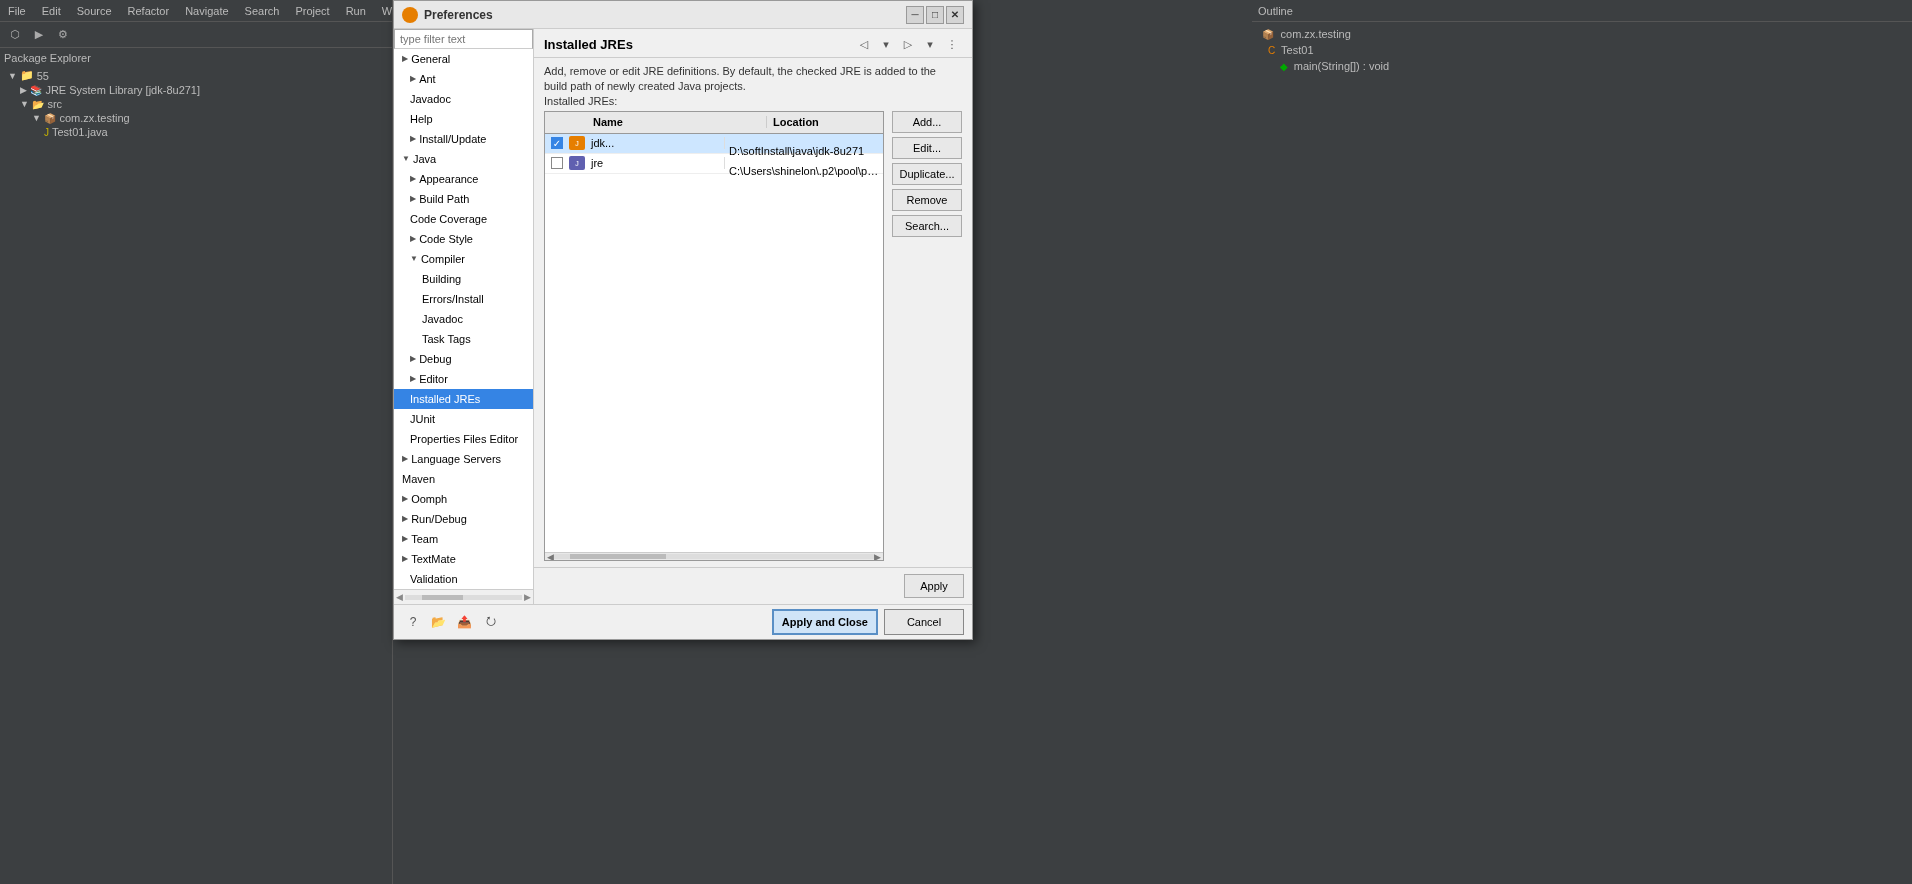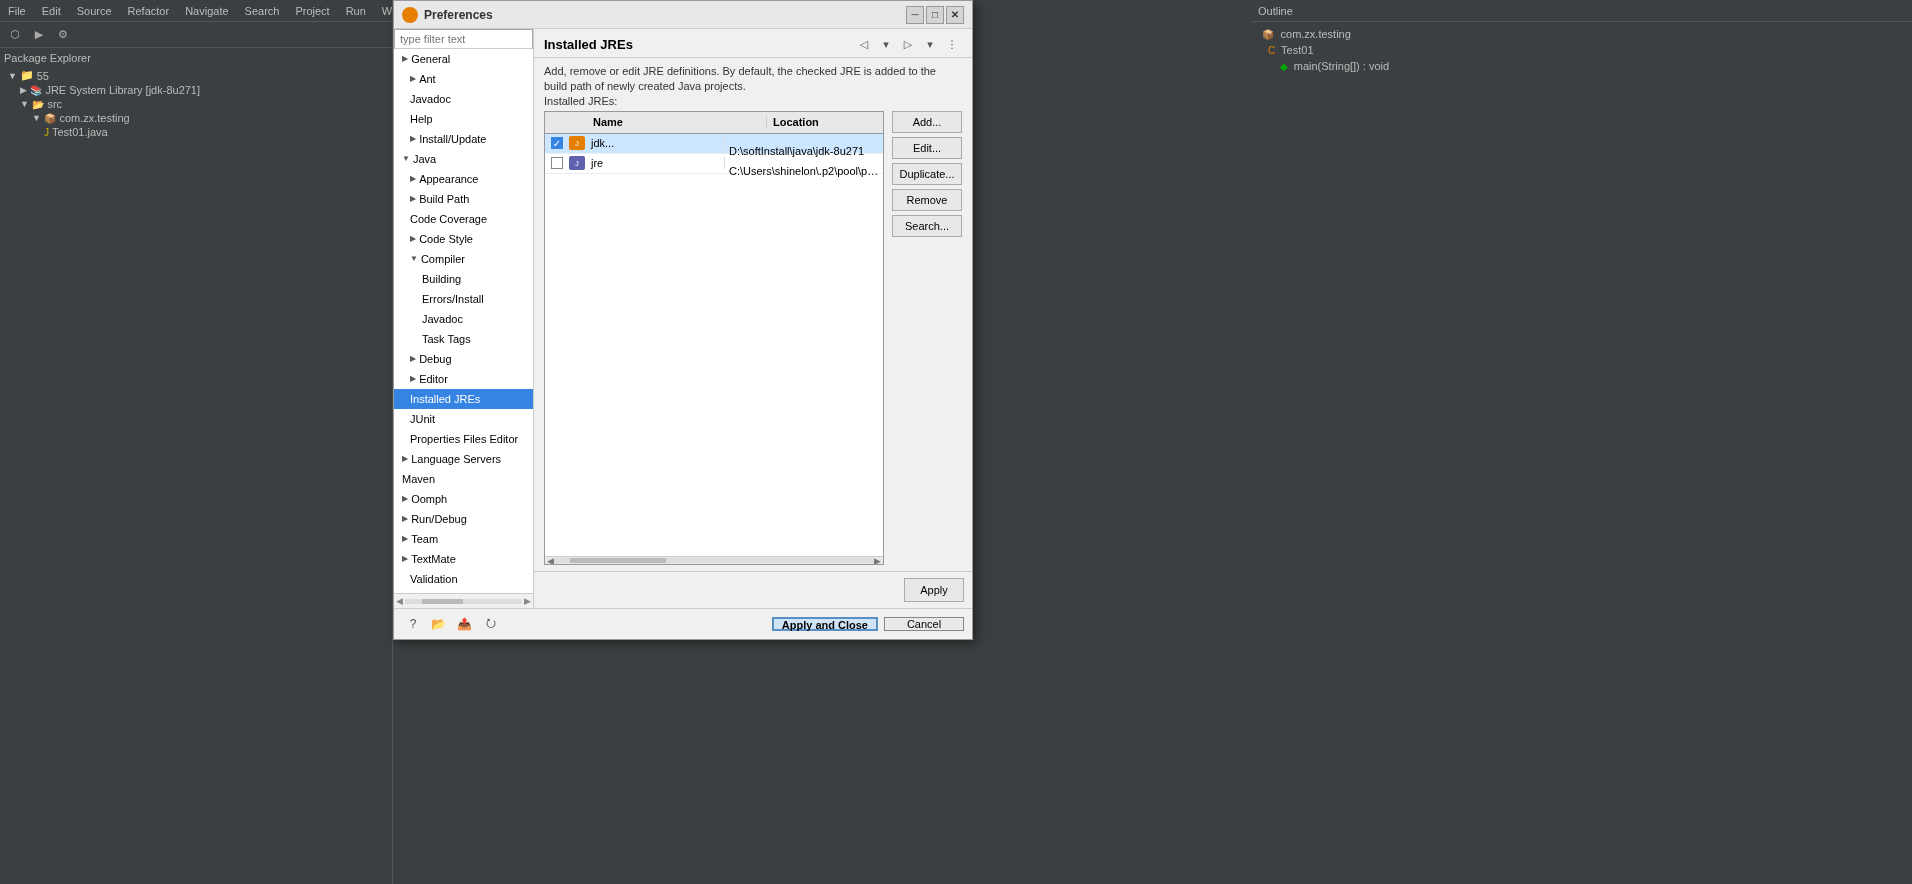--- a/index.html
+++ b/index.html
@@ -405,21 +405,21 @@
       color: #555;
     }
 
     .footer-right {
       display: flex;
       gap: 6px;
     }
 
     .footer-btn {
       min-width: 80px;
-      height: 14px;
+      height: 26px;
       background: #e8e8e8;
       border: 1px solid #888;
       cursor: pointer;
       font-size: 11px;
       color: #000;
       padding: 0 8px;
     }
 
     .footer-btn.primary {
       background: #d0e4f7;

